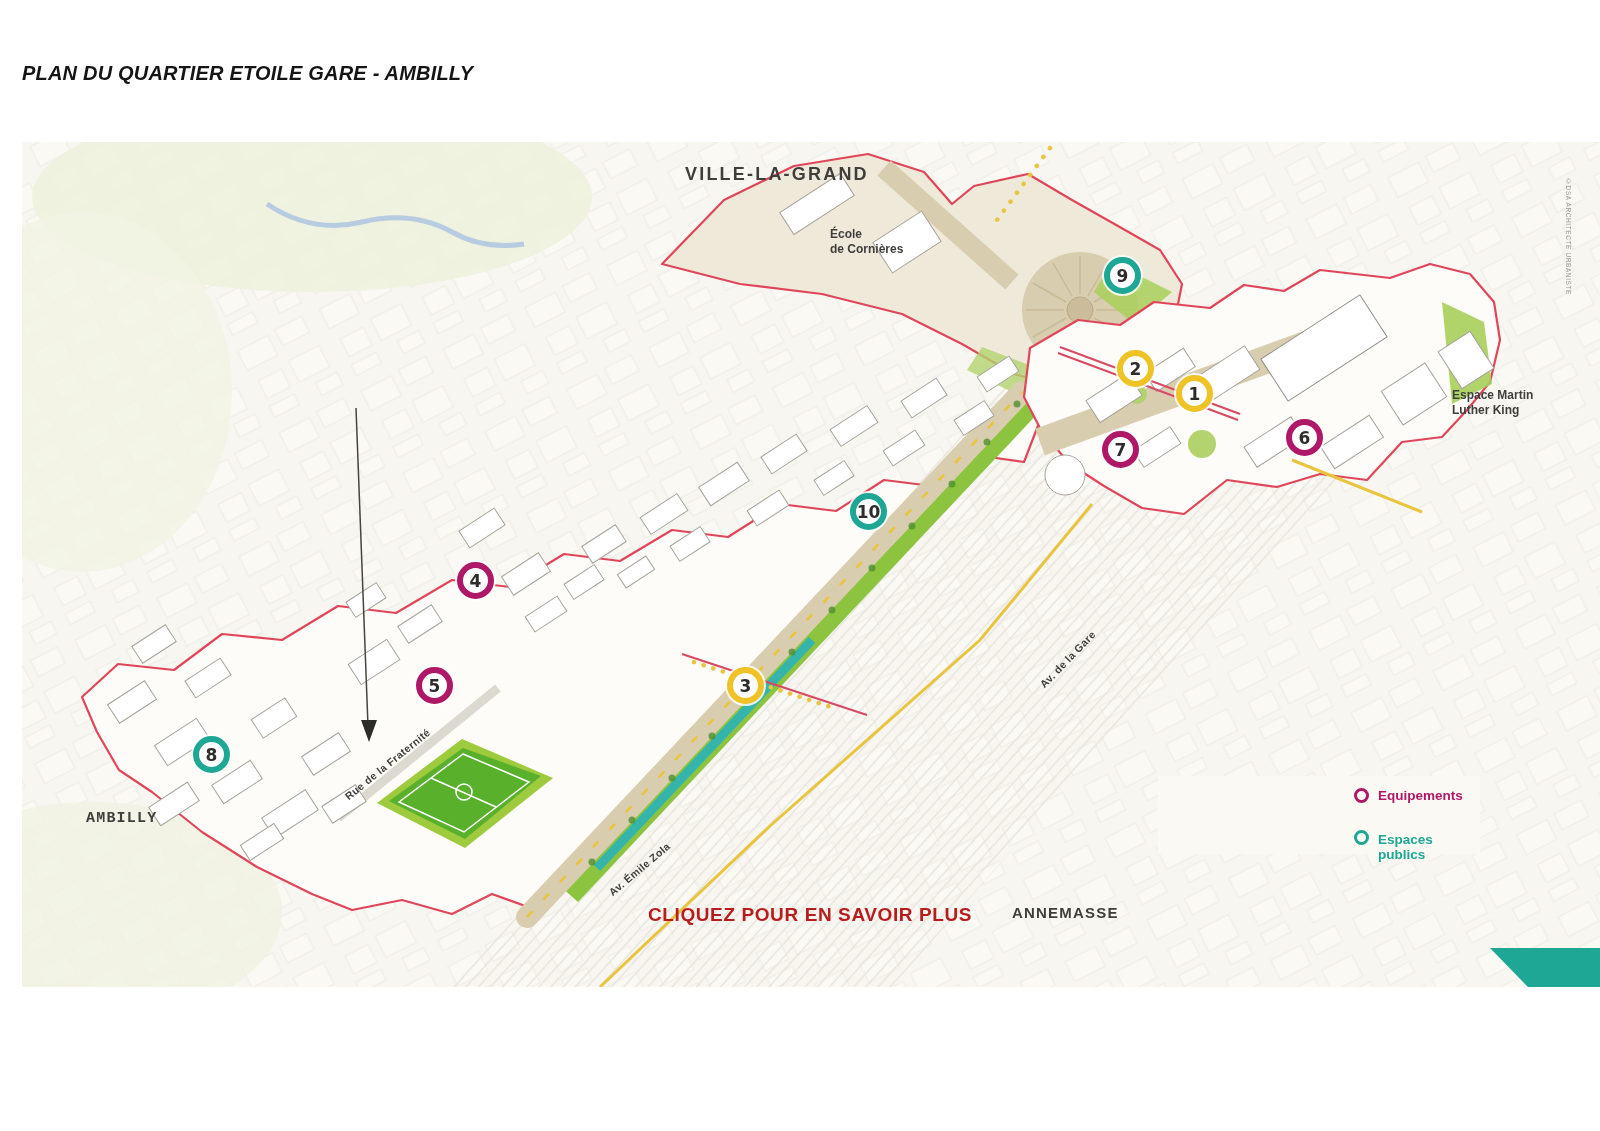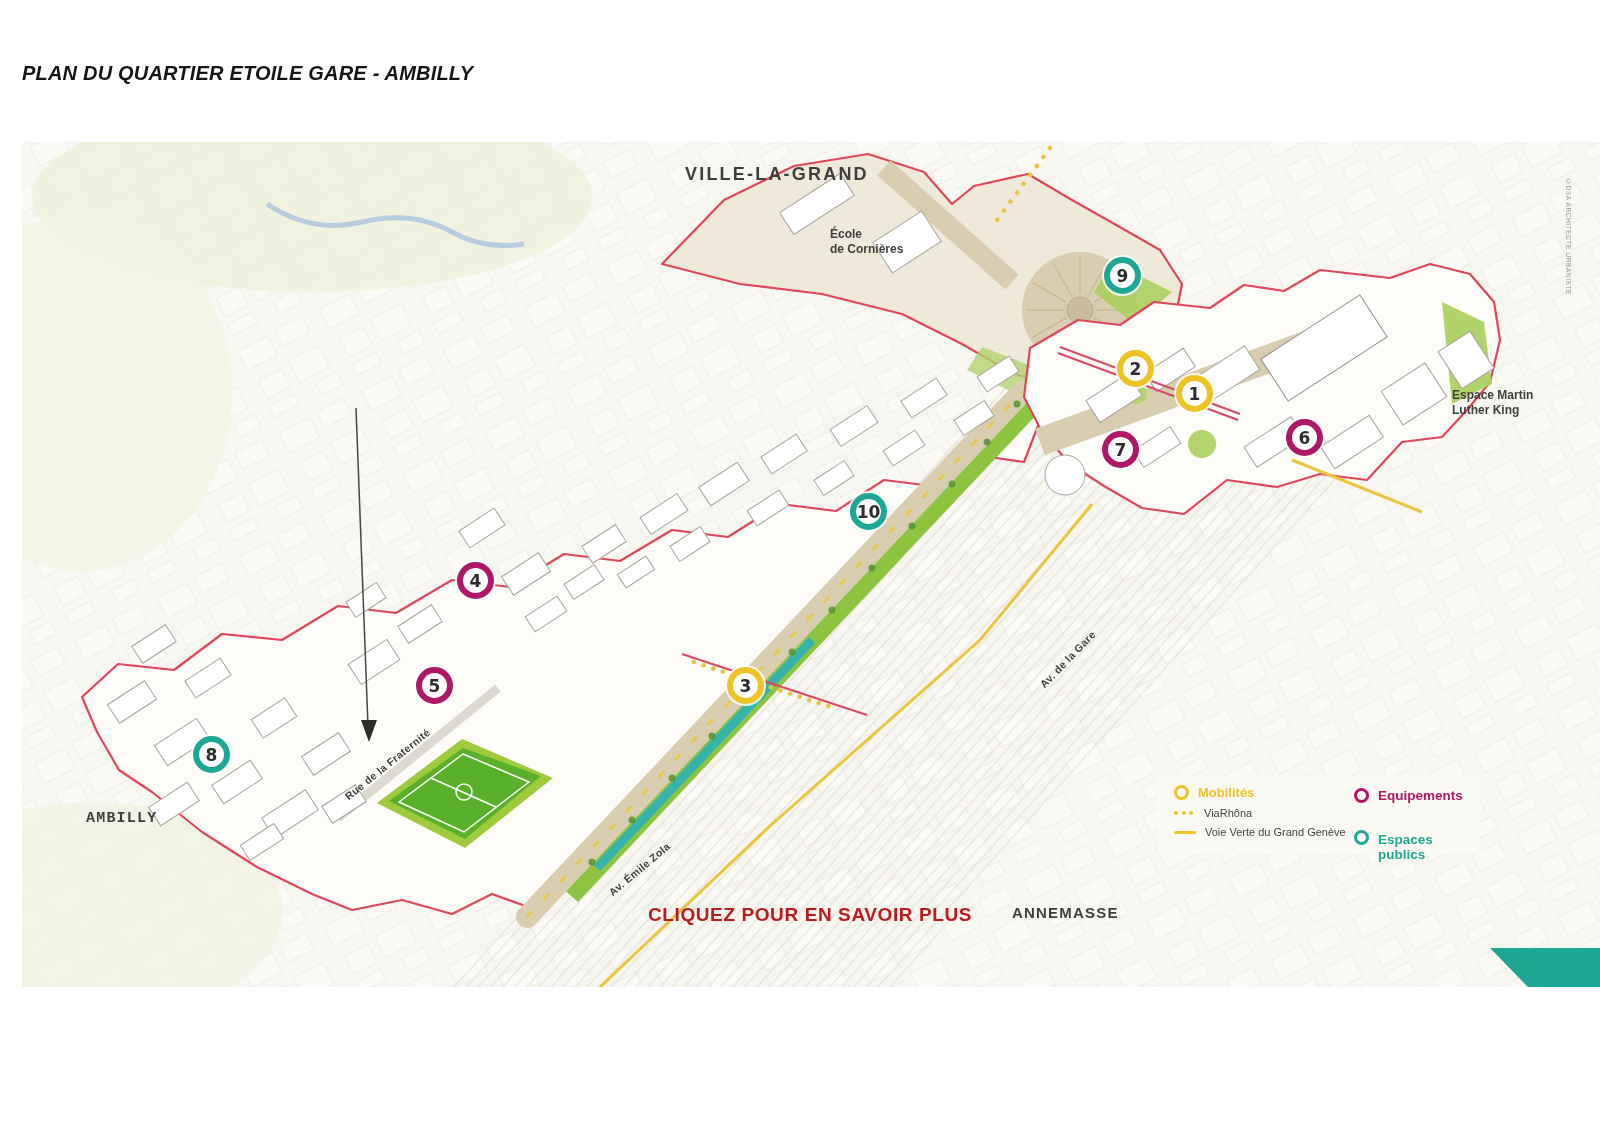--- a/index.html
+++ b/index.html
@@ -252,38 +252,20 @@
       <span>8</span>
     </div>
   <div class="marker cat-espaces" style="left:1082px;top:115px;">
       <span>9</span>
     </div>
   <div class="marker cat-espaces" style="left:828px;top:351px;">
       <span>10</span>
     </div>
 
   <div class="legend">
-    <div class="col col1">
-      <div class="lrow">
-        <span class="ring"></span>
-        <span class="ltxt">Mobilités</span>
-      </div>
-      <div class="lrow">
-        <span class="dots">
-            <i></i>
-            <i></i>
-            <i></i>
-          </span>
-        <span class="ltxt plain">ViaRhôna</span>
-      </div>
-      <div class="lrow">
-        <span class="lline"></span>
-        <span class="ltxt plain">Voie Verte du Grand Genève</span>
-      </div>
-    </div>
     <div class="col col2">
       <div class="lrow">
         <span class="ring mag"></span>
         <span class="ltxt mag">Equipements</span>
       </div>
       <div class="lrow">
         <span class="ring teal"></span>
         <span class="ltxt teal">Espaces publics</span>
       </div>
     </div>

